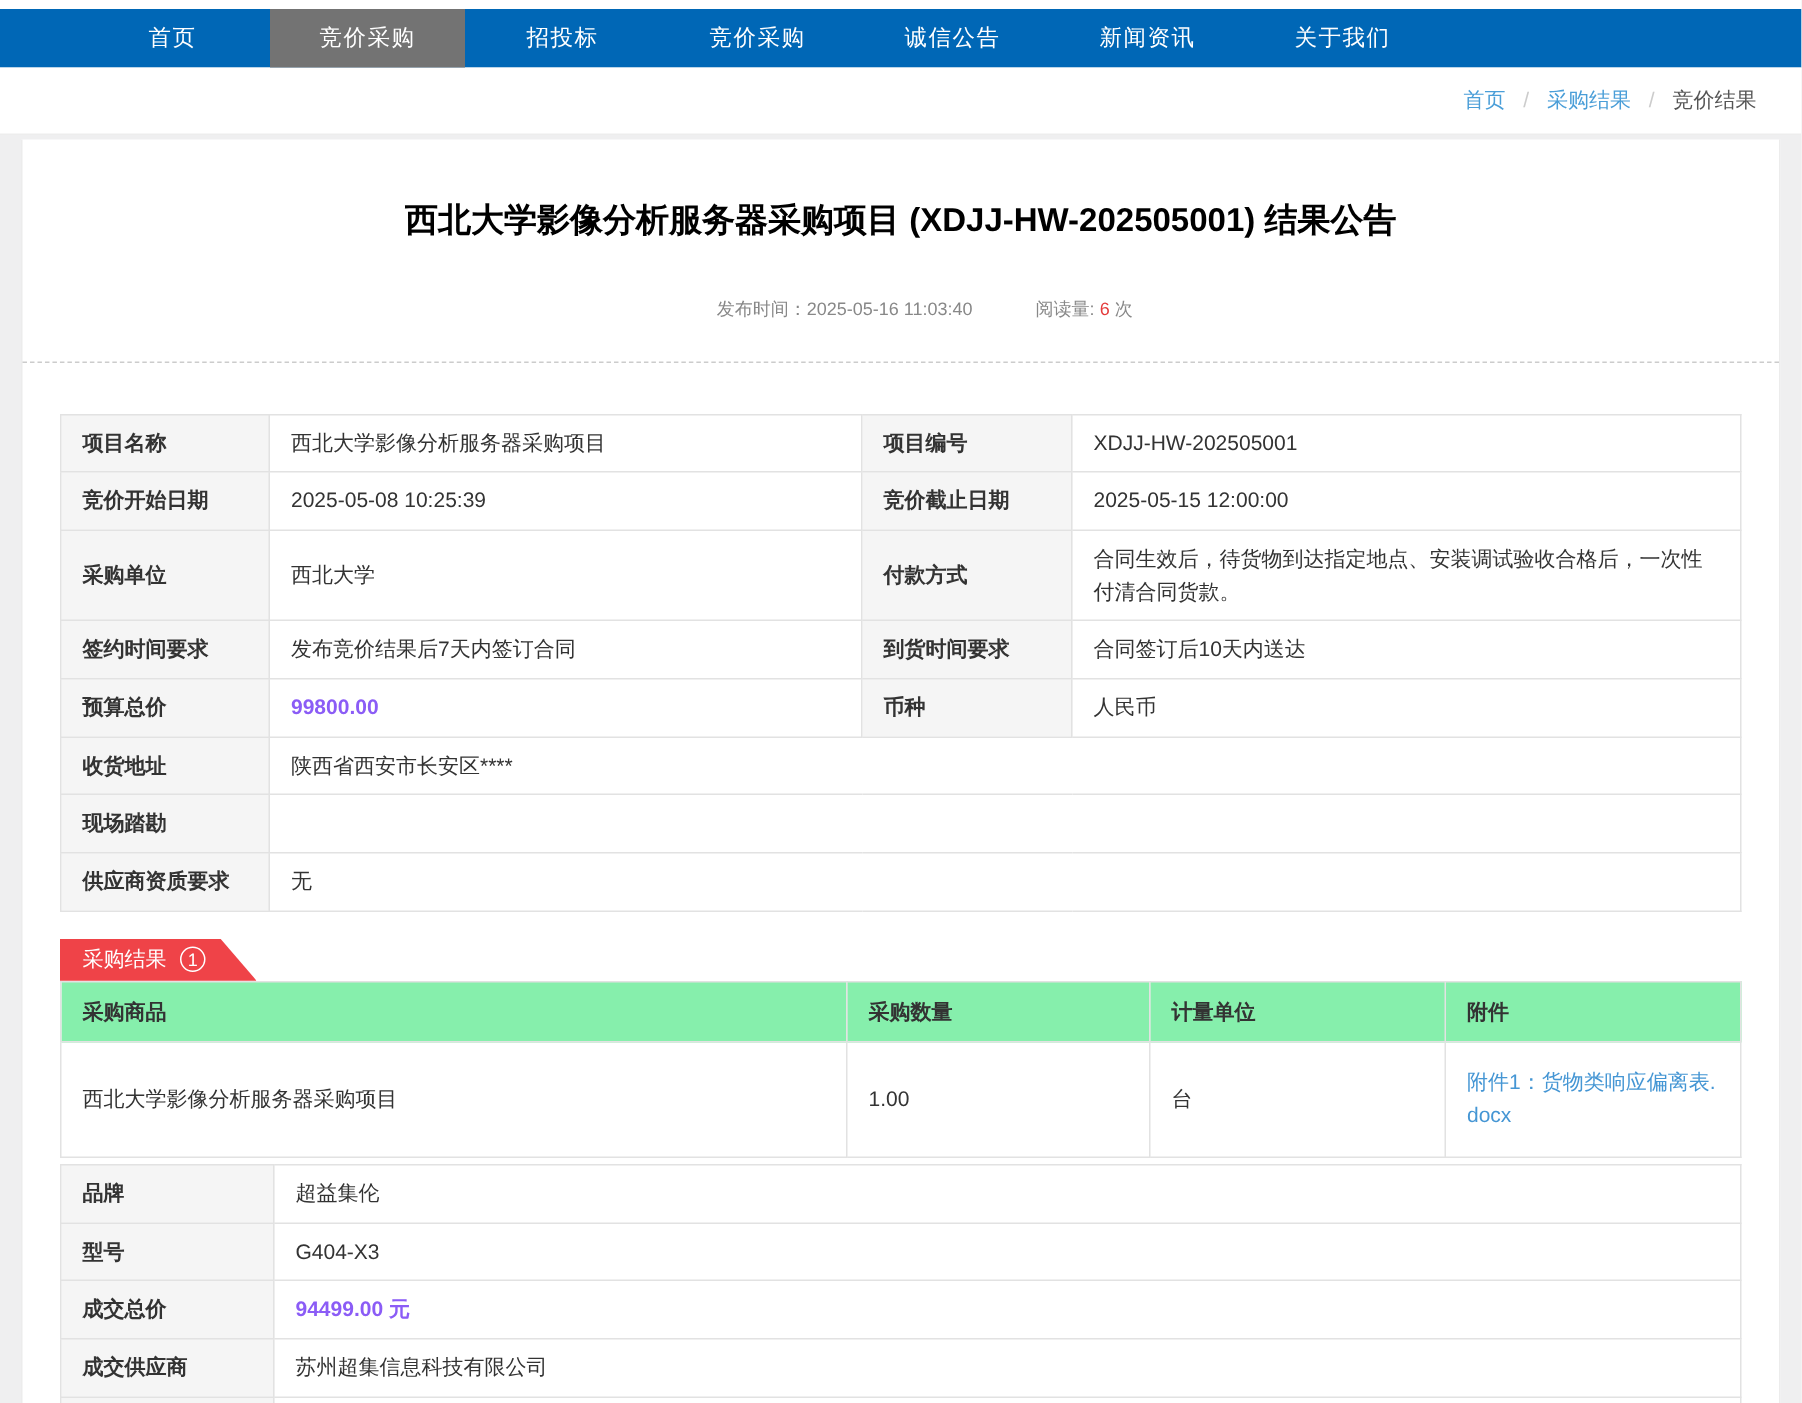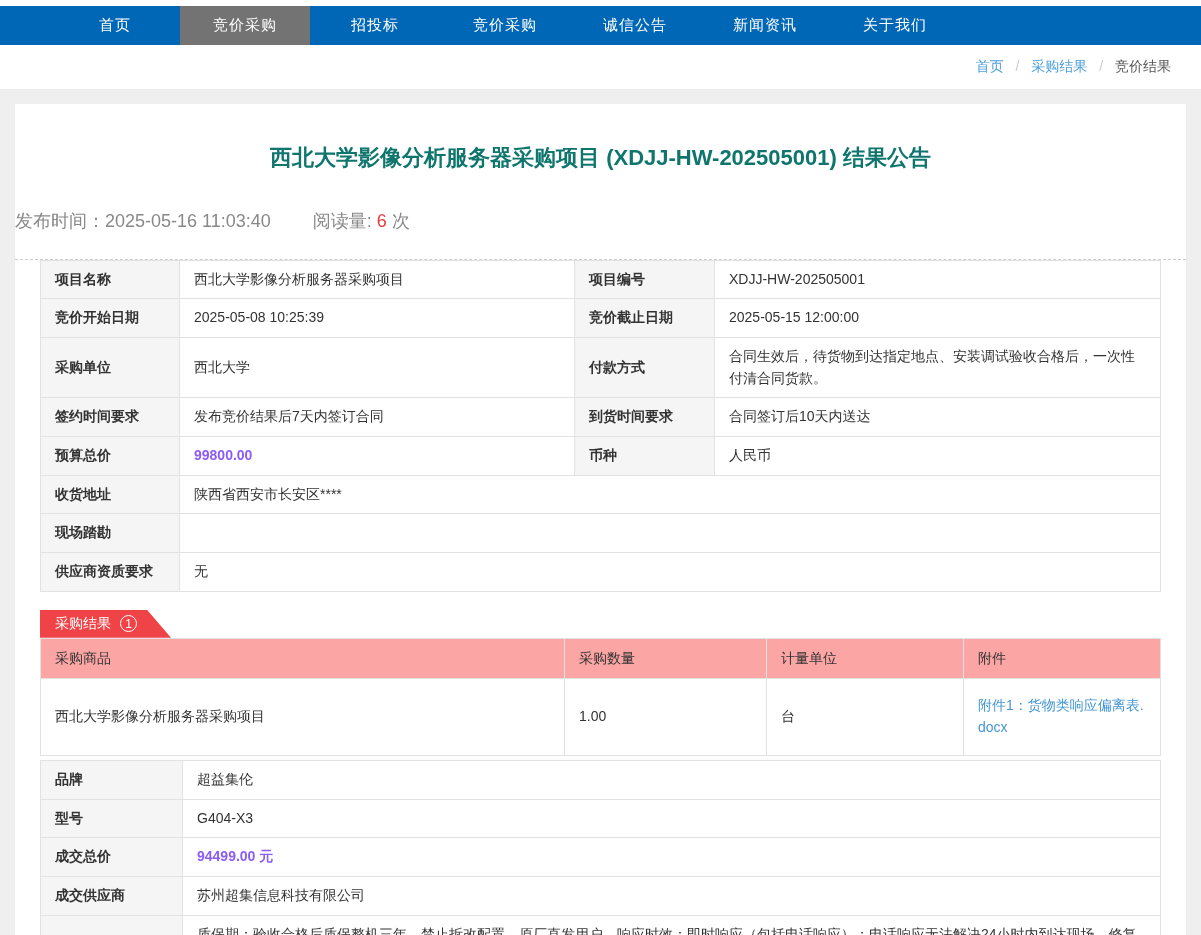--- a/index.html
+++ b/index.html
@@ -32,40 +32,40 @@
   .breadcrumb-bar .sep { color: #cccccc; margin: 0 8px; }
   .breadcrumb-bar .current { color: #555555; }
 
   
   .card {
     margin: 0 14px; background: #ffffff;
     border: 1px solid #ececec; border-top: none;
     min-height: 849px; padding-bottom: 30px;
   }
   .article-title {
-    margin: 14px; padding: 40px 60px 0;
-    text-align: center; font-size: 22px; font-weight: bold; color: #0f766e;
+    margin: 3px; padding: 40px 60px 0;
+    text-align: center; font-size: 22px; font-weight: bold; color: #000000;
     line-height: 1.3;
   }
   .article-meta {
-    margin-top: 36px; text-align: left; font-size: 18px; color: #888888;
+    margin-top: 36px; text-align: center; font-size: 12px; color: #888888; margin-left: 32px;
   }
   .article-meta .gap { display: inline-block; width: 42px; }
   .article-meta .red { color: #e43b3b; }
   .dashed-sep {
     margin-top: 26px; border-bottom: 1px dashed #cccccc; height: 0;
   }
 
   
   table { border-collapse: collapse; table-layout: fixed; }
   .info-table, .result-table, .detail-table {
     width: calc(100% - 50px); margin: 0 25px;
     font-size: 14px; color: #333333;
   }
-  .info-table { }
+  .info-table { margin-top: 34px; }
   td, th {
     border: 1px solid #e2e2e2; padding: 8px 14px;
     line-height: 1.55; text-align: left; vertical-align: middle;
     word-break: break-all;
   }
   .lab { background: #f5f5f5; font-weight: bold; color: #333333; }
   .red-val { color: #8b5cf6; font-weight: bold; }
 
   
   .badge {
@@ -75,21 +75,21 @@
     padding: 5px 34px 5px 15px;
     clip-path: polygon(0 0, calc(100% - 24px) 0, 100% 100%, 0 100%);
   }
   .badge .num {
     margin-left: 9px; width: 17px; height: 17px;
     border: 1px solid #ffffff; border-radius: 50%;
     display: inline-flex; align-items: center; justify-content: center;
     font-size: 12px; line-height: 1;
   }
 
-  .result-table th { background: #fca5a5; font-weight: normal; padding: 9px 14px; }
+  .result-table th { background: #86efac; font-weight: bold; padding: 9px 14px; }
   .result-table td { padding: 16px 14px; }
   .attach-link { color: #4596d4; text-decoration: none; cursor: pointer; }
 
   .detail-table { margin-top: 4px; }
 </style>
 </head>
 <body>
 
 <div class="top-strip"></div>
 

